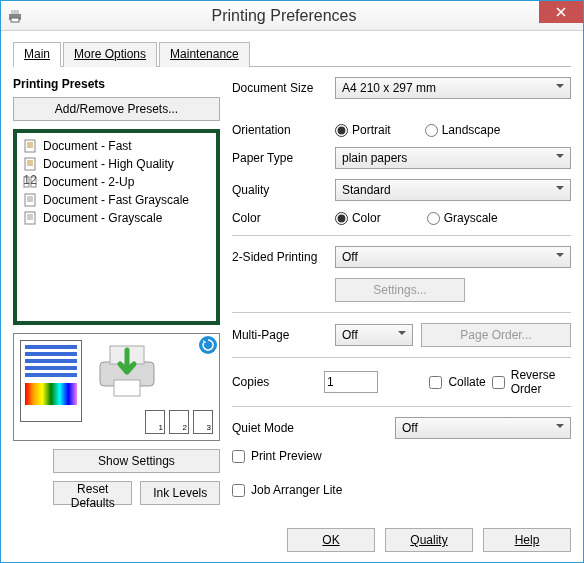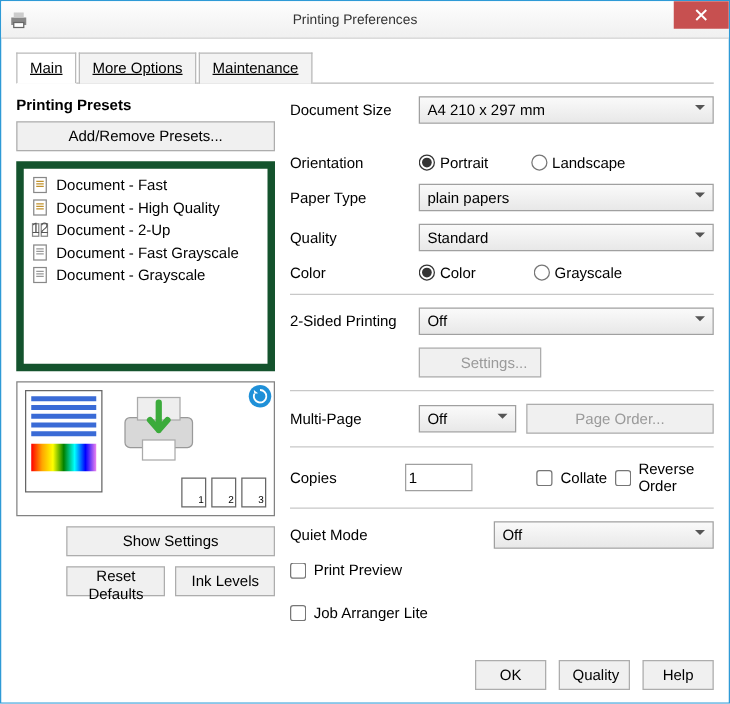--- a/index.html
+++ b/index.html
@@ -1,58 +1,58 @@
 <!DOCTYPE html>
 <html><head>
 <meta charset="utf-8">
 <style>
 * { box-sizing: border-box; font-family: "Segoe UI", Tahoma, sans-serif; font-size: 12px; }
 body { margin: 0; background: #fff; }
 .window { width: 584px; height: 563px; border: 1px solid #2e9ad6; background: #fff; position: relative; }
 .titlebar { height: 30px; background: linear-gradient(#fefefe,#f0f0f0); border-bottom: 1px solid #d0d0d0; display: flex; align-items: center; padding: 0 0 0 6px; }
 .titlebar .icon { width: 16px; height: 16px; margin-right: 6px; }
-.titlebar .title { flex: 1; text-align: center; color: #333; font-size: 11px; }
+.titlebar .title { flex: 1; text-align: center; color: #333; font-size: 16px; }
 .titlebar .close { width: 44px; height: 22px; background: #c75050; color: #fff; display: flex; align-items: center; justify-content: center; font-size: 14px; margin-right: 0; margin-top:-8px; cursor: pointer;}
 .body { padding: 10px 12px 12px 12px; }
 .tabs { display: flex; border-bottom: 1px solid #b9b9b9; margin-bottom: 10px; text-decoration: underline; }
 .tab { padding: 4px 10px 5px; border: 1px solid #b9b9b9; border-bottom: none; background: #f3f3f3; margin-right: 2px; cursor: pointer; position: relative; top: 1px; }
 .tab.active { background: #fff; border-bottom: 1px solid #fff; }
 .cols { display: flex; gap: 12px; }
 .left { width: 215px; }
 .right { flex: 1; }
 .presets-title { font-weight: bold; margin-bottom: 6px; }
 .addremove { width: 100%; height: 24px; background: #f0f0f0; border: 1px solid #adadad; cursor: pointer; }
-.presetbox { border: 6px solid #14532d; height: 168px; margin-top: 8px; padding: 4px 2px; overflow: hidden; }
+.presetbox { border: 4px solid #14532d; height: 196px; margin-top: 8px; padding: 4px 2px; overflow: hidden; }
 .preset-item { display: flex; align-items: center; padding: 2px 4px; gap: 6px; cursor: pointer; }
 .preset-icon { width: 14px; height: 14px; }
 .previewbox { border: 1px solid #828282; height: 108px; margin-top: 8px; padding: 6px; display: flex; gap: 10px; align-items: flex-start; position: relative; }
 .page-preview { width: 62px; height: 82px; border: 1px solid #666; background: #fff; padding: 4px; }
 .page-preview .line { height: 4px; background: #3a6bd6; margin-bottom: 3px; }
 .page-preview .block { height: 22px; background: linear-gradient(90deg,red,orange,yellow,green,cyan,blue,violet); margin-top: 6px; }
 .printer-img { width: 70px; height: 60px; position: relative; }
 .refresh { position: absolute; right: 2px; top: 2px; width: 18px; height: 18px; border-radius: 50%; background: #1f90d8; display:flex;align-items:center;justify-content:center; cursor:pointer;}
 .refresh svg{width:12px;height:12px}
 .thumbs { position: absolute; right: 6px; bottom: 6px; display: flex; gap: 4px; }
 .thumb { width: 20px; height: 24px; border: 1px solid #666; background: #fff; font-size: 8px; display:flex;align-items:flex-end;justify-content:flex-end;padding:1px; cursor:pointer;}
 .btnrow { display: flex; gap: 8px; margin-top: 8px; padding-left: 40px; }
 .btn { height: 24px; border: 1px solid #adadad; background: #f0f0f0; cursor: pointer; padding: 0 10px; }
 .btn:disabled { color: #9a9a9a; cursor: default; }
 .row { display: flex; align-items: center; margin-bottom: 10px; gap: 8px; }
 .row .label { width: 95px; }
 .select { flex: 1; height: 22px; border: 1px solid #a0a0a0; background: linear-gradient(#fafafa,#e8e8e8); padding: 0 18px 0 6px; display: flex; align-items: center; position: relative; cursor: pointer; }
 .select::after { content: ""; position: absolute; right: 6px; top: 50%; transform: translateY(-50%); border: 4px solid transparent; border-top-color: #555; }
-.radio { display: flex; gap: 4px; cursor: pointer; }
+.radio { display: flex; align-items: center; gap: 4px; cursor: pointer; }
 .radio input { accent-color: #333; margin:0;}
 .hr { border-top: 1px solid #c8c8c8; margin: 6px 0 10px; }
 input[type=number] { width: 54px; height: 22px; border: 1px solid #a0a0a0; padding: 0 2px; }
 input[type=checkbox]{margin:0;}
 .chk { display: flex; align-items: center; gap: 6px; cursor: pointer; }
 .footer { position: absolute; bottom: 10px; right: 12px; display: flex; gap: 10px; }
-.footer .btn { width: 57px; }
-.settings-btn { width: 98px; text-align: right; }
+.footer .btn { width: 88px; text-decoration: underline; }
+.settings-btn { width: 130px; }
 .multipage-row .select{width:78px;flex:none}
 .thin-label{width:70px}
 </style>
 </head>
 <body>
 <div class="window">
 <div class="titlebar">
   <span class="icon">
     <svg viewBox="0 0 16 16">
           <rect x="2" y="6" width="12" height="6" fill="#888"></rect>

